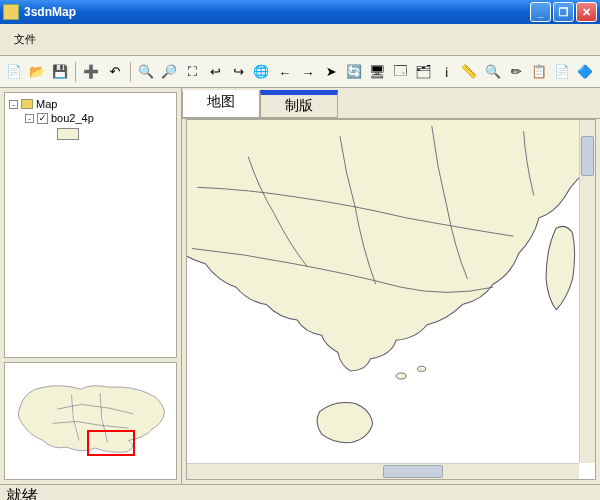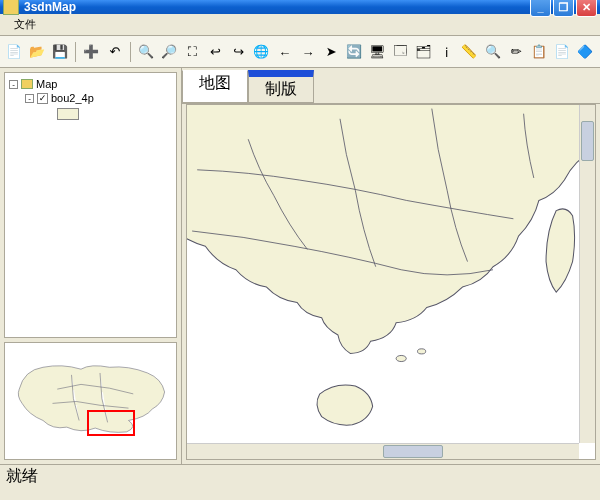--- a/index.html
+++ b/index.html
@@ -1,47 +1,47 @@
 <!DOCTYPE html>
 <html><head>
 <meta charset="utf-8">
 <style>
 * { margin: 0; padding: 0; box-sizing: border-box; font-family: "Microsoft YaHei", SimSun, Arial, sans-serif; }
 body { background: #ece9d8; width: 600px; height: 500px; overflow: hidden; font-size: 11px; }
 
-.titlebar { height: 14px; background: linear-gradient(to bottom, #3b90f5 0%, #0c60cf 50%, #0b58c1 100%); display: flex; align-items: center; padding: 0 3px; color: white; font-size: 12px; font-weight: bold; }
+.titlebar { height: 24px; background: linear-gradient(to bottom, #3b90f5 0%, #0c60cf 50%, #0b58c1 100%); display: flex; align-items: center; padding: 0 3px; color: white; font-size: 12px; font-weight: bold; }
 .titlebar .icon { width: 16px; height: 16px; background: #f0d060; border: 1px solid #8a6; margin-right: 5px; }
 .titlebar .title { flex: 1; }
 .win-btns { display: flex; gap: 2px; }
 .win-btn { width: 21px; height: 20px; border: 1px solid #fff; border-radius: 3px; display: flex; align-items: center; justify-content: center; font-size: 11px; color: white; font-weight: bold; cursor: pointer; }
 .win-min, .win-max { background: linear-gradient(to bottom, #5aa3f0, #2b7bd8); }
 .win-close { background: linear-gradient(to bottom, #f08080, #d84040); }
 
-.menubar { height: 22px; background: #ece9d8; display: flex; align-items: center; padding: 0 6px; border-bottom: 1px solid #aca899; }
+.menubar { height: 32px; background: #ece9d8; display: flex; align-items: center; padding: 0 6px; border-bottom: 1px solid #aca899; }
 .menu-item { padding: 2px 8px; cursor: pointer; }
 
 .toolbar { height: 32px; background: #f6f5ec; border-bottom: 1px solid #aca899; display: flex; align-items: center; padding: 0 4px; gap: 2px; overflow: hidden; }
 .tb-btn { width: 22px; height: 22px; display: flex; align-items: center; justify-content: center; border: 1px solid transparent; cursor: pointer; font-size: 13px; }
 .tb-sep { width: 2px; height: 20px; border-left: 1px solid #aca899; margin: 0 2px; }
 
 .main { display: flex; height: 396px; }
 .left-panel { width: 182px; display: flex; flex-direction: column; border-right: 1px solid #aca899; }
 .tree-box { flex: 1; background: white; margin: 4px; border: 1px solid #aca899; padding: 4px; font-size: 11px; }
 .tree-node { display: flex; align-items: center; gap: 3px; padding: 1px 0; }
 .tree-indent { padding-left: 16px; }
 .tree-exp { width: 9px; height: 9px; border: 1px solid #888; font-size: 8px; line-height: 7px; text-align: center; cursor: pointer; }
 .tree-chk { width: 11px; height: 11px; border: 1px solid #888; background: white; font-size: 9px; text-align: center; line-height: 9px; }
 .tree-icon { width: 12px; height: 10px; background: #f0d060; border: 1px solid #8a6; }
 .tree-swatch { width: 22px; height: 12px; background: #f3f2d7; border: 1px solid #888; margin-left: 48px; margin-top: 3px; }
 
 .left-tabs, .right-tabs { display: flex; background: #ece9d8; border-top: 1px solid #aca899; }
-.tab { padding: 2px 16px; border: 1px solid #aca899; background: #ece9d8; cursor: pointer; font-size: 16px; position: relative; }
+.tab { padding: 2px 24px; border: 1px solid #aca899; background: #ece9d8; cursor: pointer; font-size: 14px; position: relative; }
 .tab.sel { background: white; border-bottom: 1px solid white; z-index: 1; }
 .right-tabs { border-top: none; border-bottom: 1px solid #aca899; margin-top: 2px; }
-.right-tabs .tab { border-bottom: 1px solid #aca899; border-top: 7px solid #1d4ed8; }
+.right-tabs .tab { border-bottom: 1px solid #aca899; border-top: 5px solid #1d4ed8; }
 .right-tabs .tab.sel { border-bottom: 1px solid #aca899; border-top: 1px solid white; }
 
 .overview { height: 118px; background: white; margin: 0 4px 4px 4px; border: 1px solid #aca899; position: relative; }
 .overview svg { width: 100%; height: 100%; }
 .overview-rect { position: absolute; border: 2px solid red; left: 48%; top: 58%; width: 28%; height: 22%; pointer-events: none; }
 
 .right-panel { flex: 1; display: flex; flex-direction: column; }
 .map-box { flex: 1; margin: 0 4px 4px 4px; border: 1px solid #aca899; position: relative; background: white; overflow: hidden; }
 .map-box svg { width: 100%; height: 100%; }
 .scroll-v { position: absolute; right: 0; top: 0; bottom: 16px; width: 16px; background: #ece9d8; border-left: 1px solid #ccc; }

